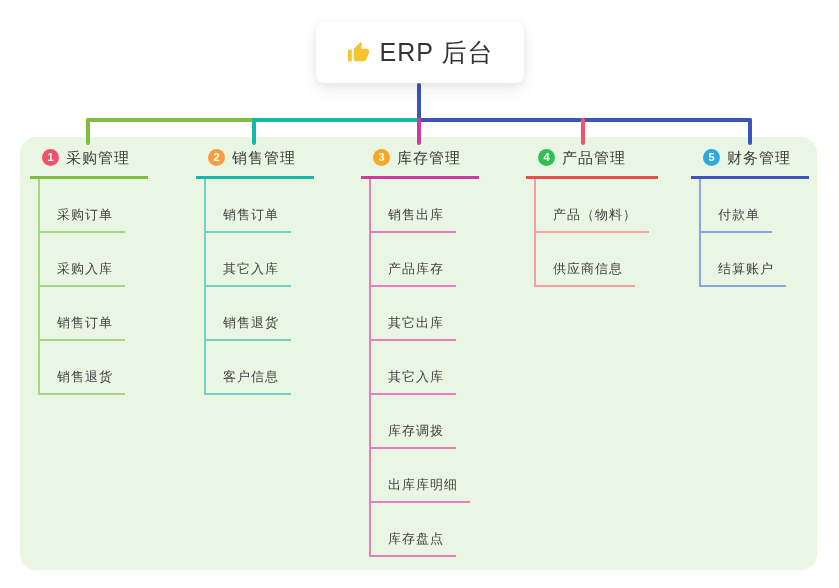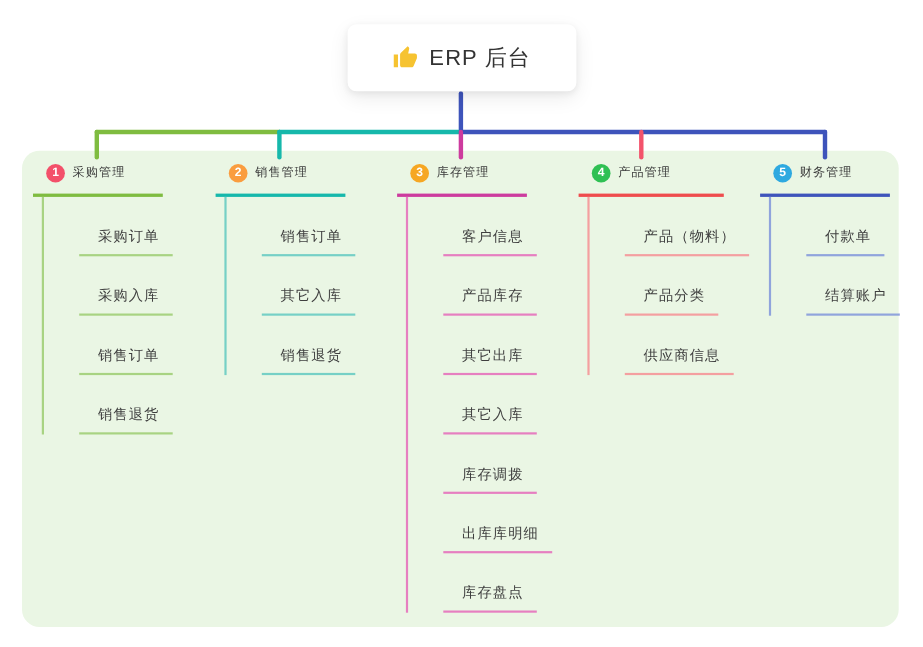--- a/index.html
+++ b/index.html
@@ -5,21 +5,21 @@
   * { margin:0; padding:0; box-sizing:border-box; }
   html,body { width:839px; height:588px; background:#ffffff; overflow:hidden;
               font-family:"Liberation Sans","DejaVu Sans",sans-serif; }
   .stage { position:relative; width:839px; height:588px; background:#fff; }
 
   
   .root-node { position:absolute; left:316px; top:22px; width:208px; height:61px;
                background:#ffffff; border-radius:8px;
                box-shadow:0 2px 6px rgba(0,0,0,.06), 0 6px 18px rgba(0,0,0,.08);
                display:flex; align-items:center; justify-content:center; gap:10px;
-               font-size:20px; color:#333; letter-spacing:1px; }
+               font-size:25px; color:#333; letter-spacing:1px; }
   .thumb { display:inline-flex; width:23px; height:23px; }
 
   
   .conn { position:absolute; border-radius:2px; }
   #root-drop { left:417px; top:83px;  width:4px;   height:37px; }
   #bus-left  { left:86px;  top:118px; width:170px; height:4px; }
   #bus-mid   { left:252px; top:118px; width:167px; height:4px; }
   #bus-right { left:417px; top:118px; width:335px; height:4px; }
   #drop-1 { left:86px;  top:118px; width:4px; height:27px; }
   #drop-2 { left:252px; top:118px; width:4px; height:27px; }
@@ -39,24 +39,24 @@
   .branch:nth-child(3) { left:361px; }
   .branch:nth-child(4) { left:526px; }
   .branch:nth-child(5) { left:691px; }
   .branch-header { display:flex; align-items:center; gap:7px; width:118px;
                    padding:0 0 8px 12px; border-bottom:3px solid var(--line);
                    cursor:pointer; }
   .branch:nth-child(4) .branch-header { width:132px; }
   .badge { flex:0 0 17px; width:17px; height:17px; border-radius:50%;
            background:var(--badge); color:#fff; font-size:11px; font-weight:bold;
            display:flex; align-items:center; justify-content:center; line-height:1; }
-  .btitle { font-size:11px; color:#3a3a3a; letter-spacing:1px; white-space:nowrap;
+  .btitle { font-size:15px; color:#3a3a3a; letter-spacing:1px; white-space:nowrap;
             line-height:21px; }
   .children { margin-left:8px; border-left:2px solid var(--light); }
-  .child { height:54px; display:flex; align-items:flex-end;padding-left:32px; }
+  .child { height:54px; display:flex; align-items:flex-end; }
   .clabel { display:inline-block; border-bottom:2px solid var(--light);
             padding:0 12px 7px 17px; font-size:13px; color:#3f3f3f;
             letter-spacing:1px; white-space:nowrap; cursor:pointer; }
 </style>
 </head>
 <body>
 
 <div class="stage">
 
   <div class="panel" style="background: rgb(234, 246, 228);"></div>
@@ -109,30 +109,33 @@
     <div class="children">
           <div class="child">
     <span class="clabel">销售订单</span>
   </div>
           <div class="child">
     <span class="clabel">其它入库</span>
   </div>
           <div class="child">
     <span class="clabel">销售退货</span>
   </div>
+          <div class="child">
+    <span class="clabel">客户信息</span>
+  </div>
         </div>
   </div>
       <div class="branch" style="--line: #cd3b9e; --light: #e67fc0; --badge: #f6a723;">
     <div class="branch-header">
       <span class="badge">3</span>
       <span class="btitle">库存管理</span>
     </div>
     <div class="children">
           <div class="child">
-    <span class="clabel">客户信息</span>
+    <span class="clabel">销售出库</span>
   </div>
           <div class="child">
     <span class="clabel">产品库存</span>
   </div>
           <div class="child">
     <span class="clabel">其它出库</span>
   </div>
           <div class="child">
     <span class="clabel">其它入库</span>
   </div>
@@ -150,23 +153,20 @@
       <div class="branch" style="--line: #ef4c4d; --light: #f49fa0; --badge: #2fc053;">
     <div class="branch-header">
       <span class="badge">4</span>
       <span class="btitle">产品管理</span>
     </div>
     <div class="children">
           <div class="child">
     <span class="clabel">产品（物料）</span>
   </div>
           <div class="child">
-    <span class="clabel">产品分类</span>
-  </div>
-          <div class="child">
     <span class="clabel">供应商信息</span>
   </div>
         </div>
   </div>
       <div class="branch" style="--line: #3e54bb; --light: #90a4dc; --badge: #2ea9e0;">
     <div class="branch-header">
       <span class="badge">5</span>
       <span class="btitle">财务管理</span>
     </div>
     <div class="children">

